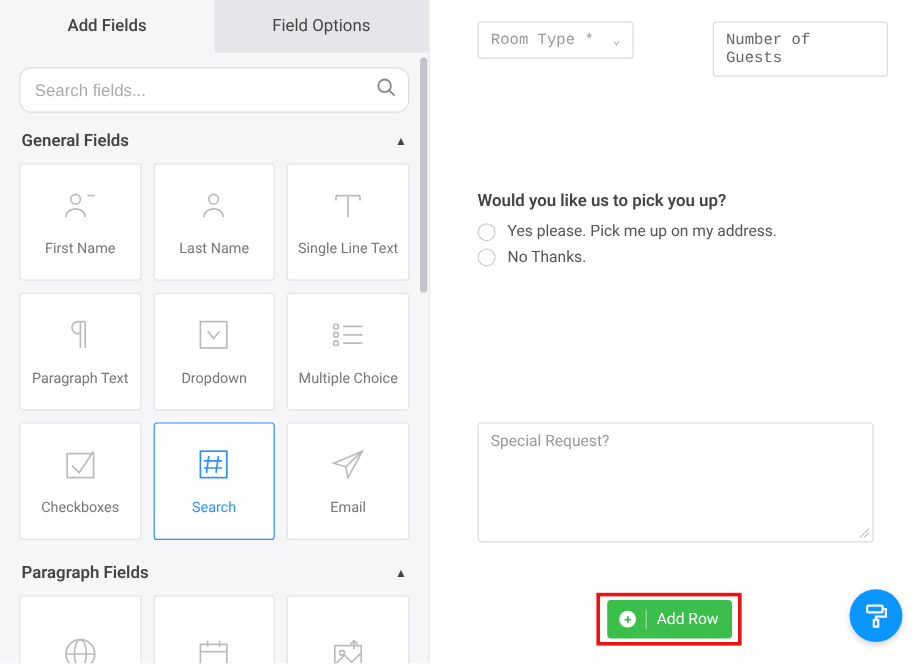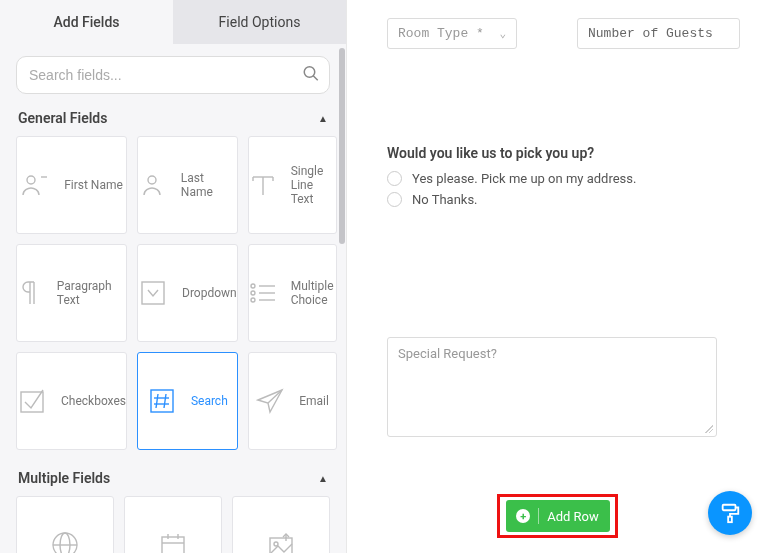--- a/index.html
+++ b/index.html
@@ -12,32 +12,32 @@
 .tab.active { background: #f6f6f8; font-weight: 500; }
 .search-wrap { padding: 12px 16px; }
 .search { position: relative; }
 .search input { width: 100%; padding: 10px 38px 10px 12px; border: 1px solid #ddd; border-radius: 10px; font-size: 14px; color: #888; background: #fff; }
 .search input::placeholder { color: #aaa; }
 .search-icon { position: absolute; right: 10px; top: 50%; transform: translateY(-50%); color: #888; }
 .section-head { display: flex; justify-content: space-between; align-items: center; padding: 4px 18px 10px; cursor: pointer; }
 .section-head .title { font-weight: 600; font-size: 14px; color: #444; }
 .section-head .caret { font-size: 10px; color: #444; }
 .grid { display: grid; grid-template-columns: repeat(3, 1fr); gap: 10px; padding: 0 16px 16px; }
-.tile { background: #fff; border: 1px solid #e4e4e8; border-radius: 3px; height: 98px; display: flex; flex-direction: row; align-items: center; justify-content: center; gap: 14px; cursor: pointer; color: #777; }
+.tile { background: #fff; border: 1px solid #e4e4e8; border-radius: 3px; height: 98px; display: flex; flex-direction: column; align-items: center; justify-content: center; gap: 14px; cursor: pointer; color: #777; }
 .tile.selected { border: 1px solid #2b90ff; color: #2b90ff; }
 .tile-label { font-size: 12px; }
 .tile-icon { width: 30px; height: 30px; display: flex; align-items: center; justify-content: center; }
 .tile-icon svg { stroke: #bbb; fill: none; stroke-width: 1.4; }
 .tile.selected .tile-icon svg { stroke: #2b90ff; }
 .scroll-track { position: absolute; right: 0; top: 0; bottom: 0; width: 8px; }
 .scroll-thumb { position: absolute; right: 1px; top: 48px; width: 6px; height: 196px; background: #c4c4c8; border-radius: 3px; }
 .canvas { flex: 1; padding: 18px 30px 10px 40px; position: relative; }
 .row1 { display: flex; gap: 60px; align-items: flex-start; font-family: Liberation Mono, monospace; }
 .select-field { width: 130px; border: 1px solid #dcdcdc; border-radius: 3px; padding: 7px 10px; display: flex; justify-content: space-between; align-items: center; color: #999; font-size: 13px; }
-.text-field { width: 163px; border: 1px solid #dcdcdc; border-radius: 3px; padding: 7px 10px; color: #666; font-size: 13px; margin-left: auto; }
+.text-field { width: 146px; border: 1px solid #dcdcdc; border-radius: 3px; padding: 7px 10px; color: #666; font-size: 13px; margin-left: auto; }
 .radio-block { margin-top: 96px; }
 .radio-q { font-size: 14px; font-weight: 600; color: #444; margin-bottom: 10px; }
 .radio-opt { display: flex; align-items: center; gap: 10px; margin-bottom: 6px; color: #555; font-size: 13px; }
 .radio-circle { width: 15px; height: 15px; border: 1.5px solid #ccc; border-radius: 50%; }
 .textarea-field { margin-top: 130px; width: 330px; height: 100px; border: 1px solid #dcdcdc; border-radius: 3px; padding: 8px 10px; color: #999; font-size: 13px; resize: none; position: relative; }
 .textarea-field::after { content:''; position:absolute; right:3px; bottom:3px; width:8px; height:8px; background: linear-gradient(135deg, transparent 50%, #ccc 50%, #ccc 60%, transparent 60%, transparent 70%, #ccc 70%, #ccc 80%, transparent 80%); }
 .addrow-wrap { position: absolute; left: 497px; top: 494px; width: 121px; height: 44px; border: 3px solid #e11; display: flex; align-items: center; justify-content: center; }
 .addrow { background: #3bbf4a; color: #fff; border-radius: 3px; height: 32px; width: 104px; display: flex; align-items: center; justify-content: center; gap: 8px; font-size: 13px; cursor: pointer; }
 .addrow .plus { width: 14px; height: 14px; border-radius: 50%; background: #fff; color: #3bbf4a; display: flex; align-items: center; justify-content: center; font-size: 11px; font-weight: bold; }
 .addrow .sep { width: 1px; height: 16px; background: rgba(255,255,255,0.5); }
@@ -160,21 +160,21 @@
             <svg width="28" height="26" viewBox="0 0 28 26">
               <polygon points="2,12 26,2 14,24 12,15 2,12"></polygon>
               <line x1="12" y1="15" x2="26" y2="2"></line>
             </svg>
           </span>
         <span class="tile-label">Email</span>
       </div>
     </div>
 
     <div class="section-head">
-      <span class="title">Multiple Fields</span>
+      <span class="title">Paragraph Fields</span>
       <span class="caret">▲</span>
     </div>
 
     <div class="grid">
       <div class="tile">
         <span class="tile-icon">
             <svg width="28" height="28" viewBox="0 0 28 28">
               <circle cx="14" cy="14" r="12"></circle>
               <ellipse cx="14" cy="14" rx="5" ry="12"></ellipse>
               <line x1="2" y1="14" x2="26" y2="14"></line>

